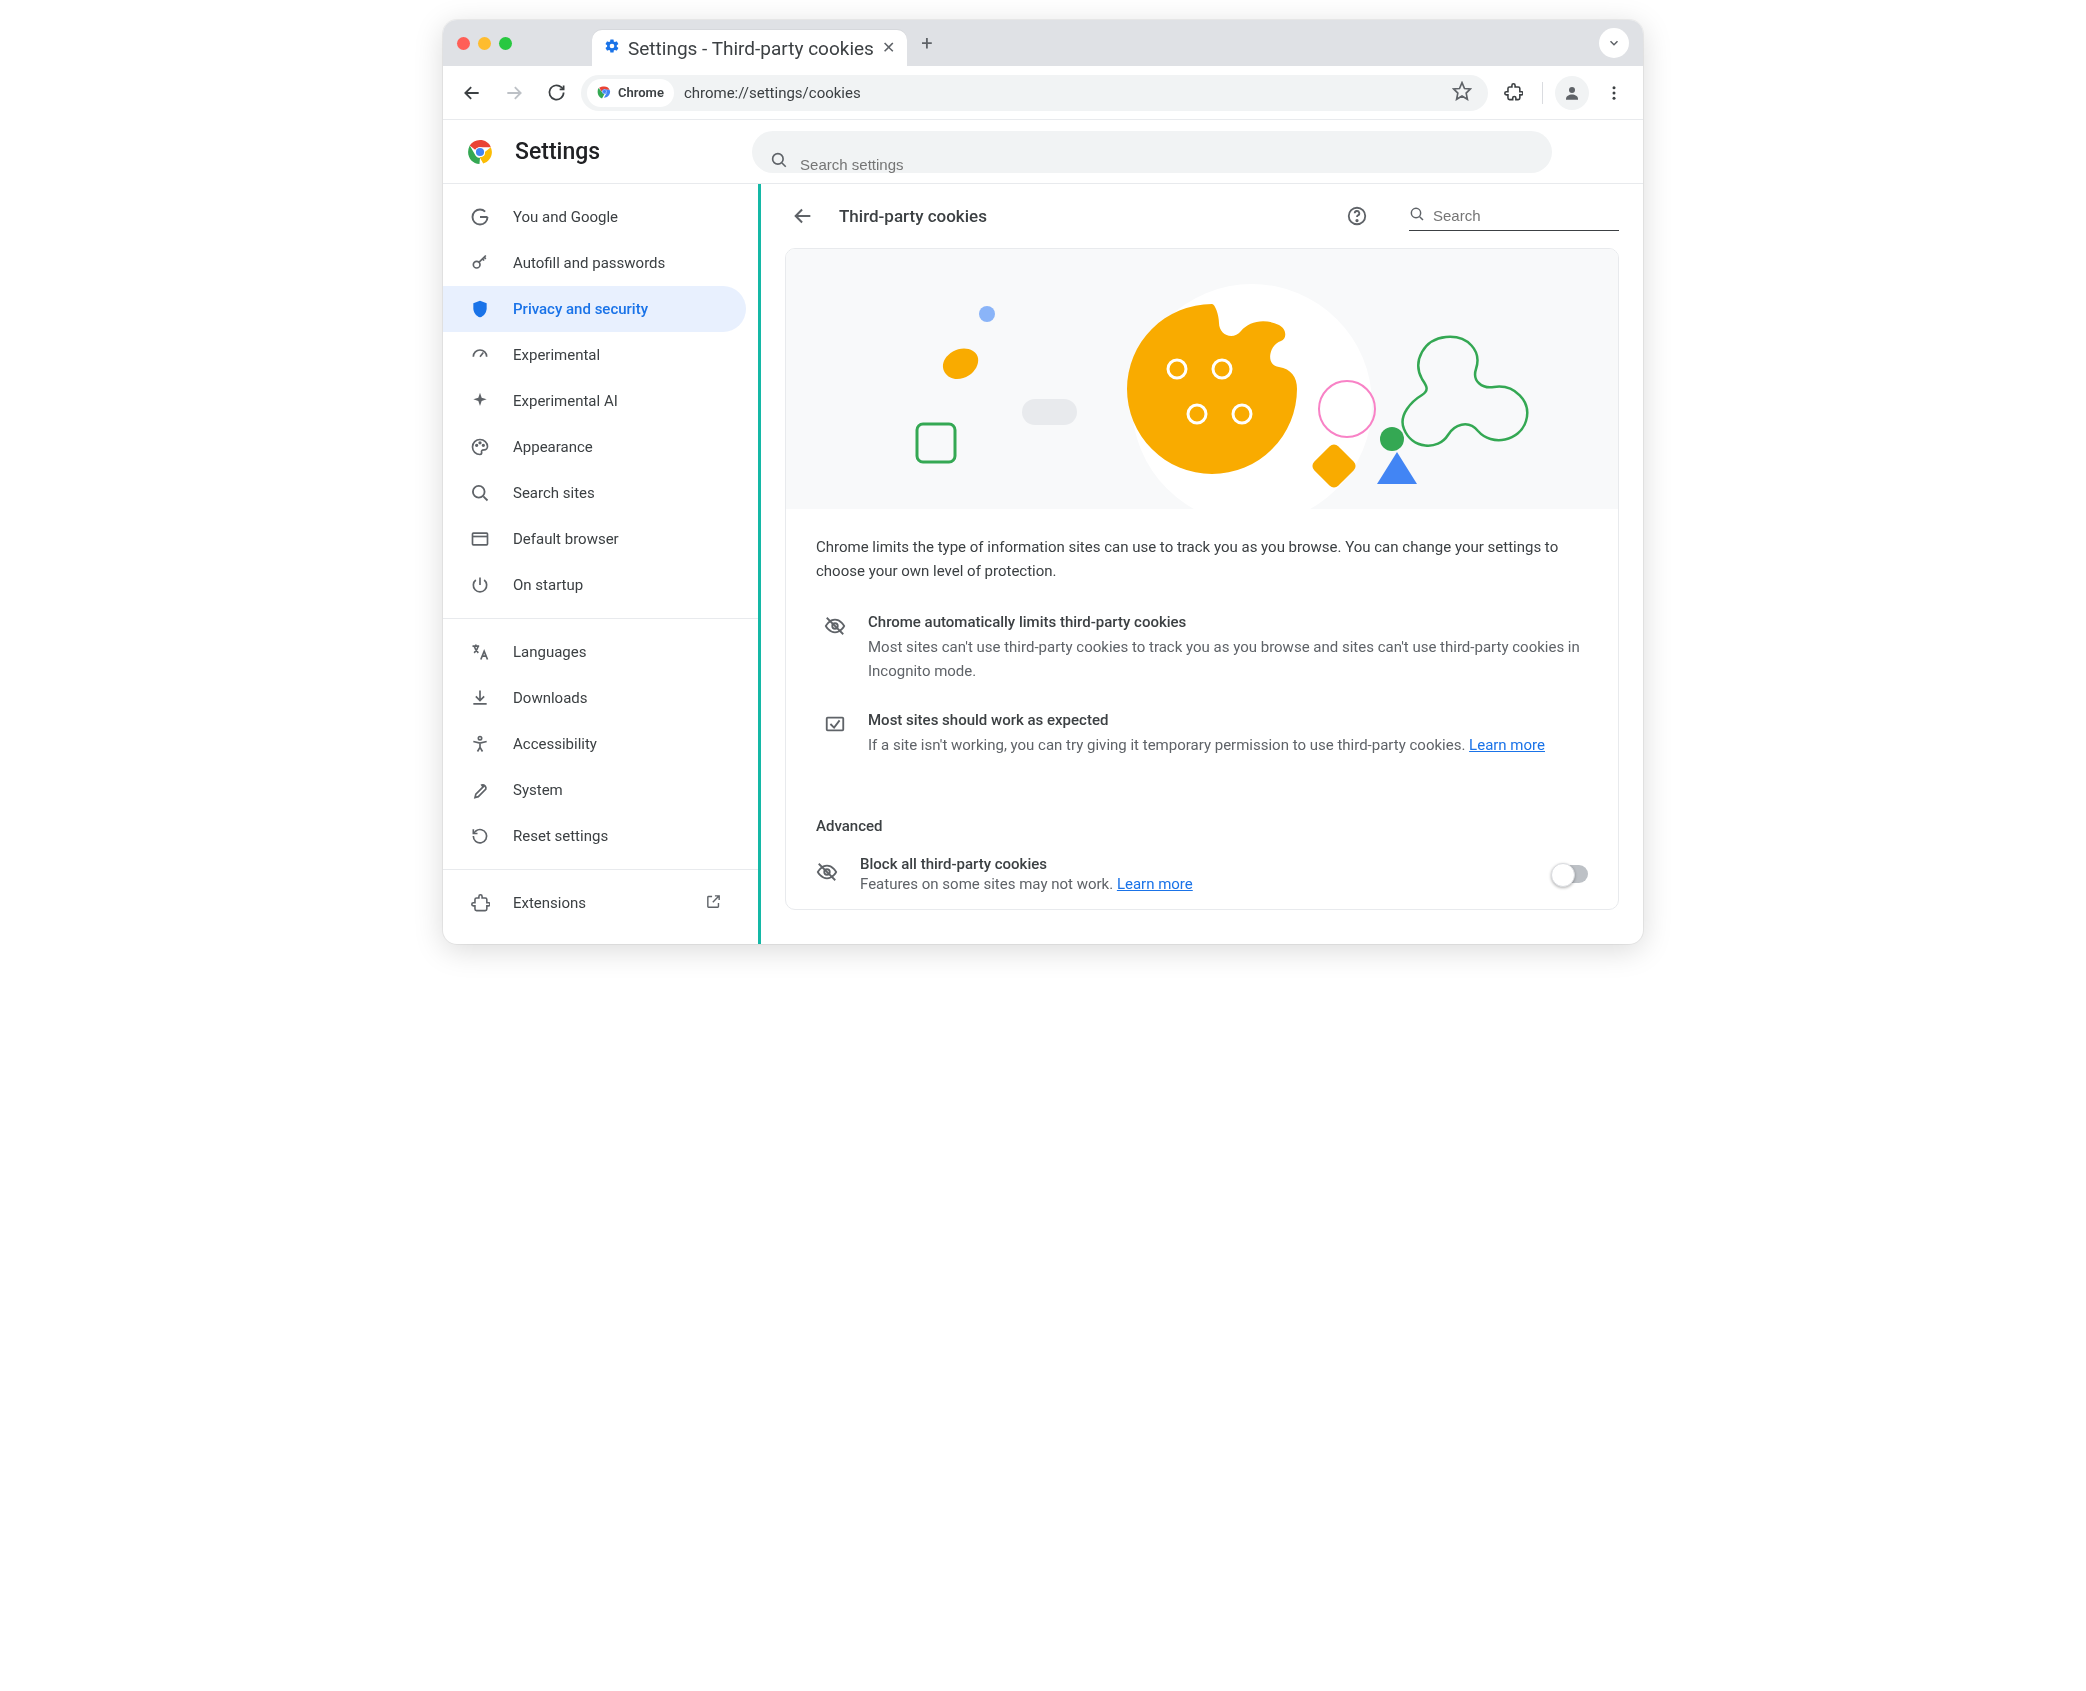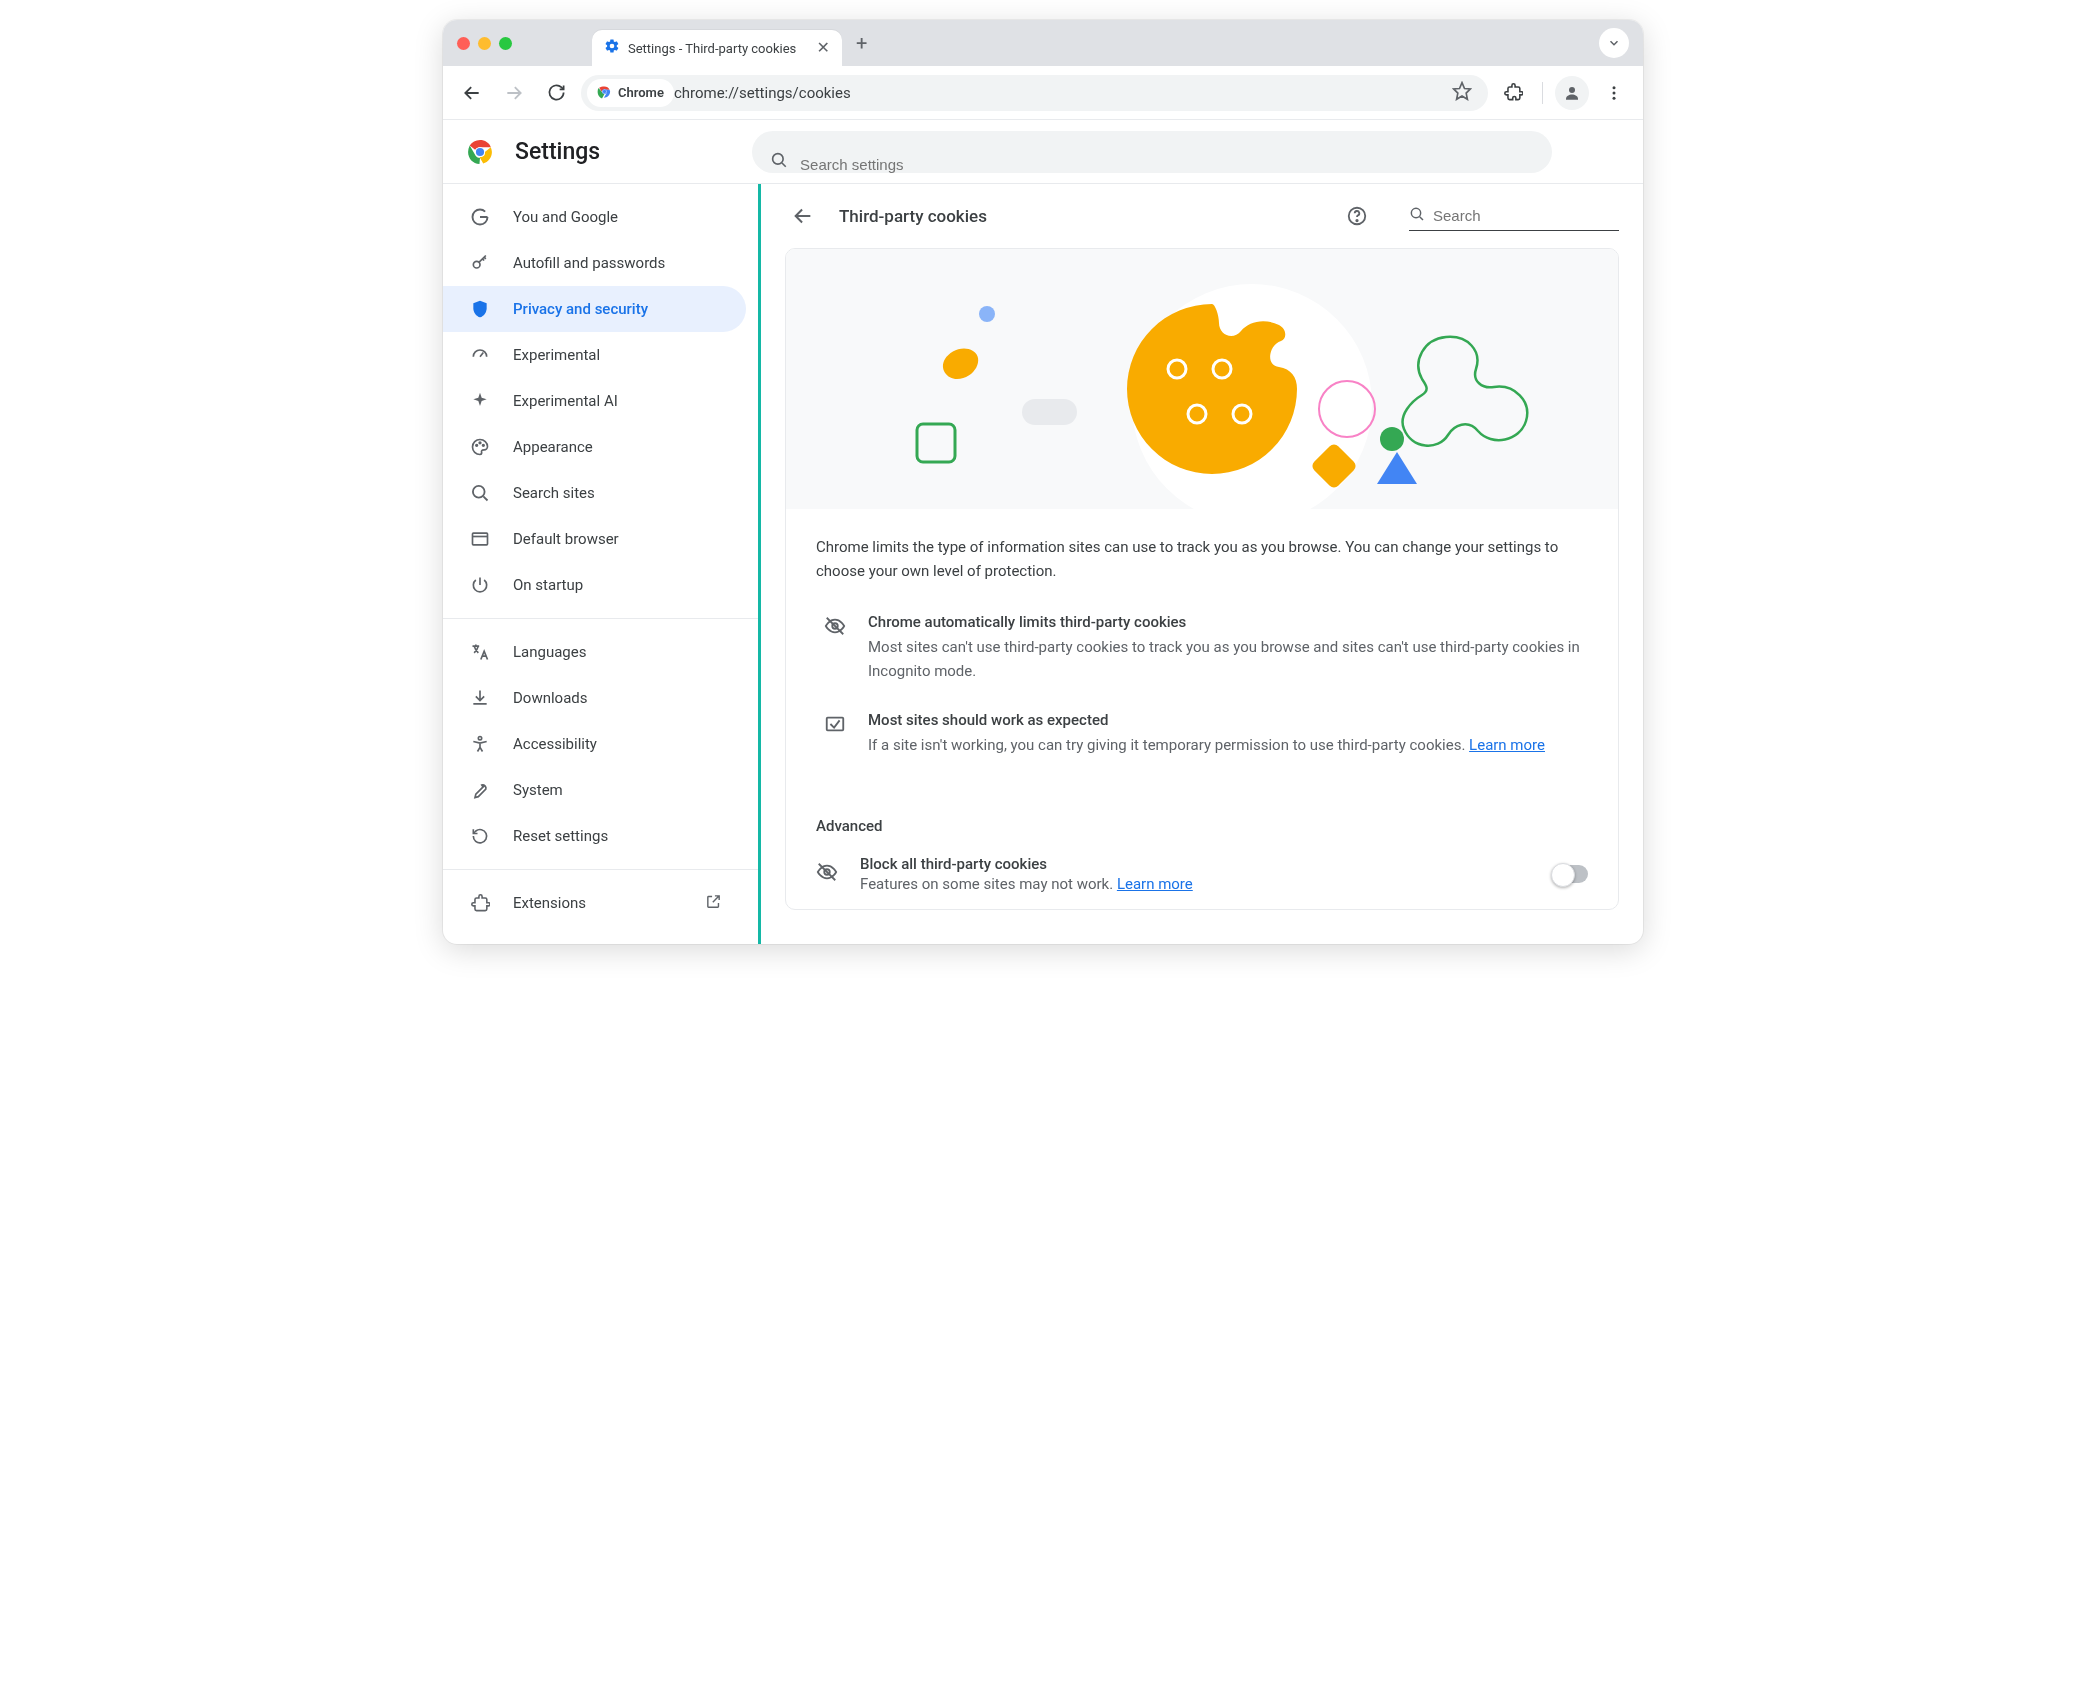--- a/index.html
+++ b/index.html
@@ -37,21 +37,21 @@
     display: flex; align-items: center;
     height: 36px; margin-top: 10px;
     background: #fff;
     border-radius: 10px 10px 0 0;
     padding: 0 12px;
     gap: 8px;
     min-width: 250px;
     box-shadow: 0 -1px 0 rgba(0,0,0,0.04);
   }
   .tab .favicon { color: #1a73e8; }
-  .tab .title { font-size: 13px; color: #3c4043; white-space: nowrap; overflow: hidden; text-overflow: ellipsis; flex: 1; }
+  .tab .title { font-size: 19px; color: #3c4043; white-space: nowrap; overflow: hidden; text-overflow: ellipsis; flex: 1; }
   .tab .close { color: #5f6368; font-size: 16px; line-height: 1; cursor: pointer; }
   .newtab { margin-left: 14px; color: #5f6368; font-size: 20px; cursor: pointer; }
   .chev-btn {
     margin-left: auto;
     width: 30px; height: 30px;
     background: #fff; border-radius: 50%;
     display: flex; align-items: center; justify-content: center;
     color: #5f6368; cursor: pointer;
   }
   
@@ -66,21 +66,21 @@
     width: 34px; height: 34px;
     display: flex; align-items: center; justify-content: center;
     border-radius: 50%; color: #3c4043; cursor: pointer;
   }
   .tbtn.disabled { color: #bdc1c6; cursor: default; }
   .omnibox {
     flex: 1; height: 36px;
     background: #f1f3f4;
     border-radius: 18px;
     display: flex; align-items: center;
-    padding: 0 6px 0 6px; 
+    padding: 0 6px 0 6px; gap: 10px;
   }
   .chip {
     display: flex; align-items: center; gap: 6px;
     background: #fff; border-radius: 14px;
     height: 28px; padding: 0 10px;
     font-size: 13px; color: #3c4043; font-weight: 600;
   }
   .url { font-size: 15px; color: #3c4043; flex: 1; }
   .star { margin-left: auto; color: #5f6368; padding-right: 10px; }
   .vsep { width: 1px; height: 22px; background: #dadce0; margin: 0 4px; }

